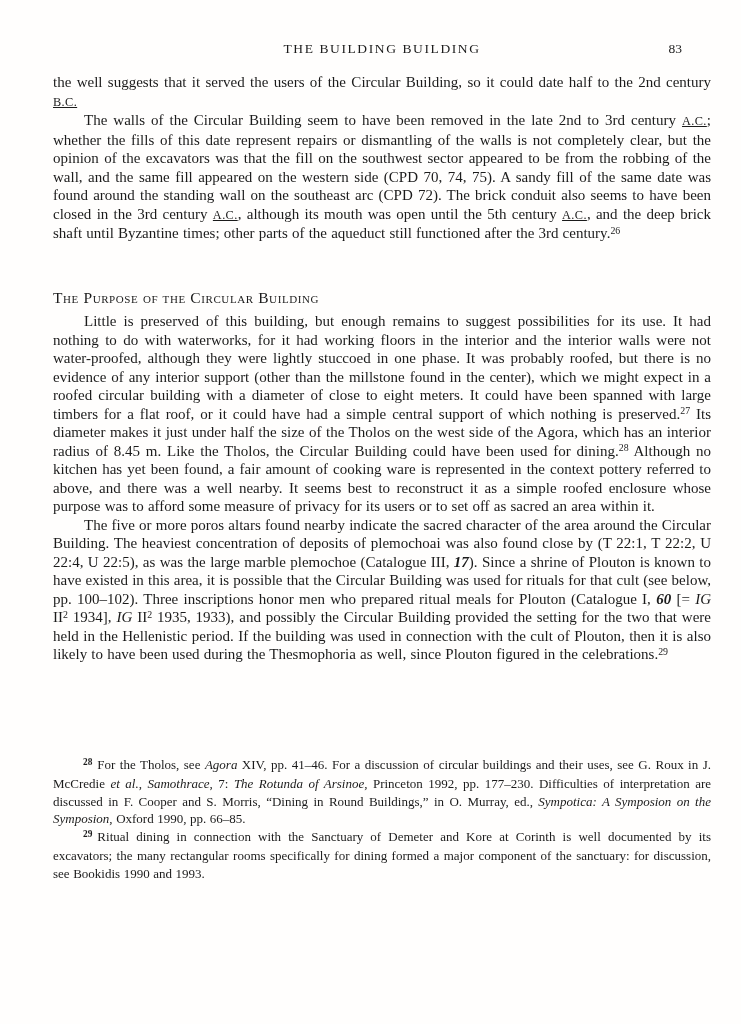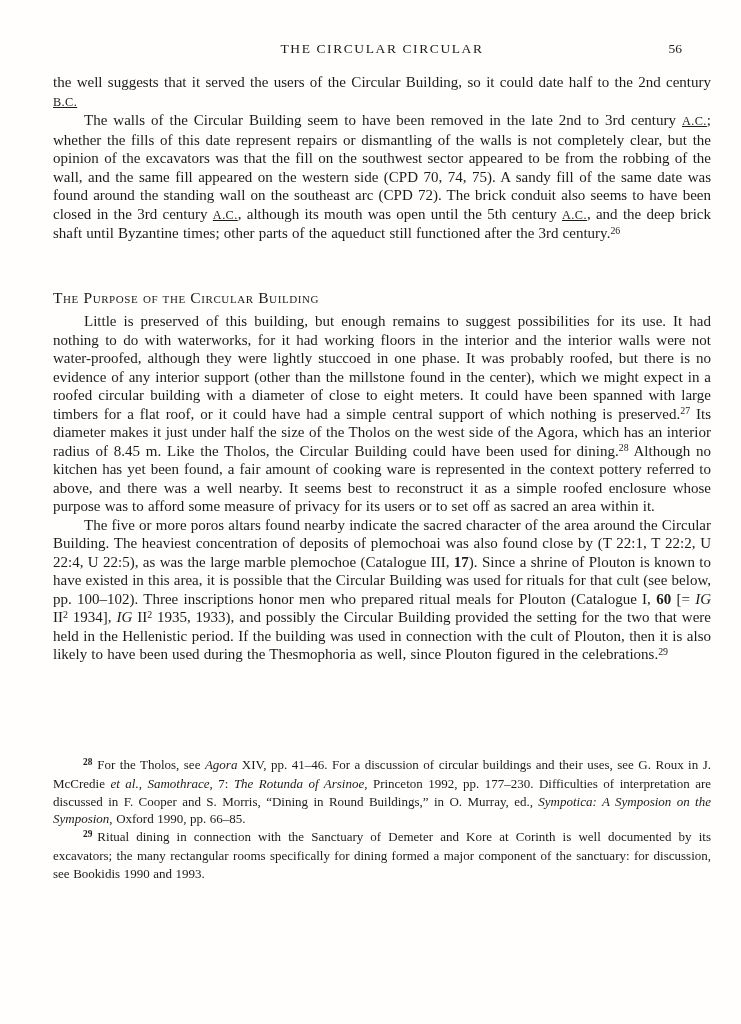--- a/index.html
+++ b/index.html
@@ -65,33 +65,33 @@
   }
   .fnnum {
     font-size: 0.72em;
     position: relative;
     top: -0.42em;
     font-weight: bold;
     padding-right: 5px;
   }
   
   .i   { font-style: italic; margin-top: 14px; }
-  .b   { font-weight: bold; }
+  .b   { font-weight: bold; font-style: italic; }
   .sup { font-size: 0.66em; position: relative; top: -0.45em; line-height: 0; }
   .sc  { font-size: 0.82em; letter-spacing: 0.4px; text-decoration: underline; }
 </style>
 </head>
 <body>
 
 <div class="page">
   <div class="text-block">
 
     <div class="head">
-      <div class="running-head">THE CIRCULAR CIRCULAR</div>
-      <div class="page-num">56</div>
+      <div class="running-head">THE BUILDING BUILDING</div>
+      <div class="page-num">83</div>
     </div>
 
     <div class="body-text">
       <p class="body-p"><span>the well suggests that it served the users of the Circular Building, so it could date half to the 2nd century </span><span class="sc">B.C.</span></p>
       <p class="body-p indent"><span>The walls of the Circular Building seem to have been removed in the late 2nd to 3rd century </span><span class="sc">A.C.</span><span>; whether the fills of this date represent repairs or dismantling of the walls is not completely clear, but the opinion of the excavators was that the fill on the southwest sector appeared to be from the robbing of the wall, and the same fill appeared on the western side (CPD 70, 74, 75). A sandy fill of the same date was found around the standing wall on the southeast arc (CPD 72). The brick conduit also seems to have been closed in the 3rd century </span><span class="sc">A.C.</span><span>, although its mouth was open until the 5th century </span><span class="sc">A.C.</span><span>, and the deep brick shaft until Byzantine times; other parts of the aqueduct still functioned after the 3rd century.</span><span class="sup">26</span></p>
 
       <h2 class="section-heading">The Purpose of the Circular Building</h2>
 
       <p class="body-p indent"><span>Little is preserved of this building, but enough remains to suggest possibilities for its use. It had nothing to do with waterworks, for it had working floors in the interior and the interior walls were not water-proofed, although they were lightly stuccoed in one phase. It was probably roofed, but there is no evidence of any interior support (other than the millstone found in the center), which we might expect in a roofed circular building with a diameter of close to eight meters. It could have been spanned with large timbers for a flat roof, or it could have had a simple central support of which nothing is preserved.</span><span class="sup">27</span><span> Its diameter makes it just under half the size of the Tholos on the west side of the Agora, which has an interior radius of 8.45 m. Like the Tholos, the Circular Building could have been used for dining.</span><span class="sup">28</span><span> Although no kitchen has yet been found, a fair amount of cooking ware is represented in the context pottery referred to above, and there was a well nearby. It seems best to reconstruct it as a simple roofed enclosure whose purpose was to afford some measure of privacy for its users or to set off as sacred an area within it.</span></p>
       <p class="body-p indent"><span>The five or more poros altars found nearby indicate the sacred character of the area around the Circular Building. The heaviest concentration of deposits of plemochoai was also found close by (T 22:1, T 22:2, U 22:4, U 22:5), as was the large marble plemochoe (Catalogue III, </span><span class="b">17</span><span>). Since a shrine of Plouton is known to have existed in this area, it is possible that the Circular Building was used for rituals for that cult (see below, pp. 100–102). Three inscriptions honor men who prepared ritual meals for Plouton (Catalogue I, </span><span class="b">60</span><span> [= </span><span class="i">IG</span><span> II</span><span class="sup">2</span><span> 1934], </span><span class="i">IG</span><span> II</span><span class="sup">2</span><span> 1935, 1933), and possibly the Circular Building provided the setting for the two that were held in the Hellenistic period. If the building was used in connection with the cult of Plouton, then it is also likely to have been used during the Thesmophoria as well, since Plouton figured in the celebrations.</span><span class="sup">29</span></p>

